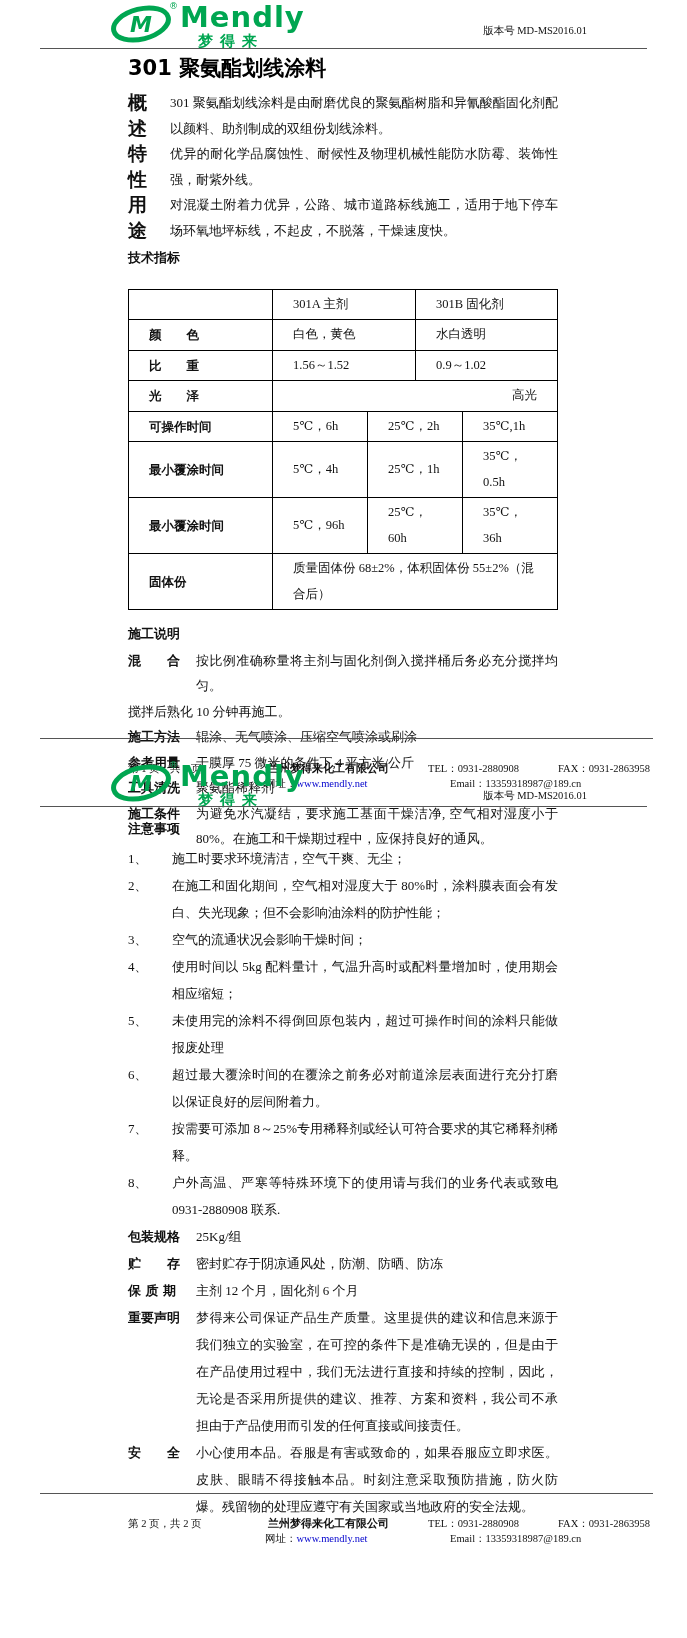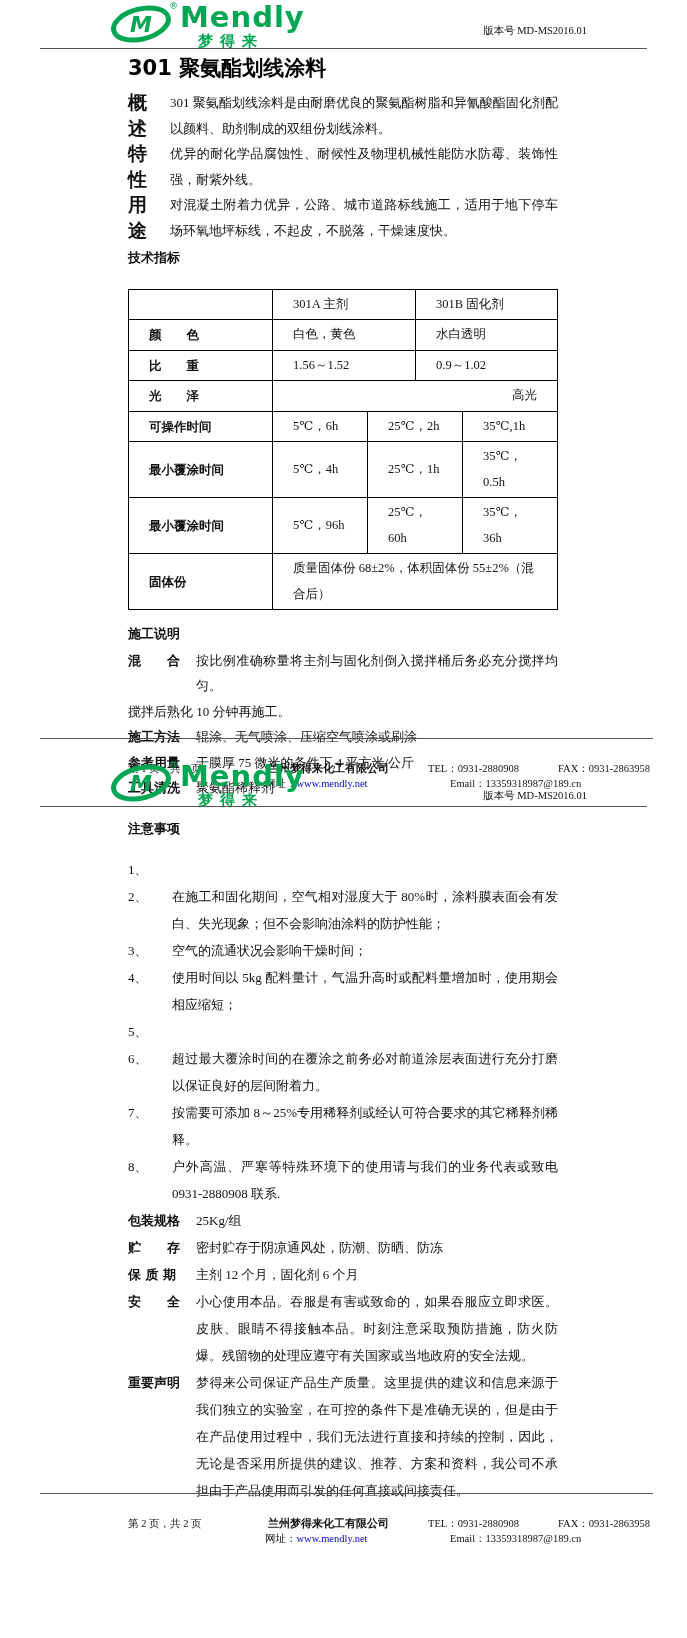--- a/index.html
+++ b/index.html
@@ -46,21 +46,21 @@
   .f-pageinfo { margin-left:88px; width:140px; flex:none; }
   .f-company { width:160px; flex:none; font-weight:bold; font-family:"DejaVu Sans","Liberation Sans",sans-serif; font-size:11px; }
   .f-tel { width:130px; flex:none; }
   .f-fax { flex:1; }
   .f-row2 { display:flex; margin-left:225px; }
   .f-site { width:135px; flex:none; }
   .f-email { margin-left:50px; }
   .link { color:var(--blue); cursor:pointer; }
 
   
-  .notes-heading { margin-bottom:14px; }
+  .notes-heading { margin-bottom:3px; }
   .note-item { display:flex; align-items:flex-start; line-height:27px; }
   .note-num { flex:none; width:44px; }
   .note-text { flex:1; text-align:justify; }
 
   .info-item { display:flex; align-items:flex-start; line-height:27px; }
   .info-label { flex:none; width:60px; font-family:"DejaVu Sans","Liberation Sans",sans-serif; font-weight:bold; font-size:13px; }
   .info-text { flex:1; margin-left:8px; text-align:justify; }
 
   :root { --green:#00a651; --blue:#0000cc; }
 </style>
@@ -172,20 +172,24 @@
       <p class="app-text">辊涂、无气喷涂、压缩空气喷涂或刷涂</p>
     </div>
     <div class="app-item">
       <span class="app-label">参考用量</span>
       <p class="app-text">干膜厚 75 微米的条件下,4 平方米/公斤</p>
     </div>
     <div class="app-item">
       <span class="app-label">工具清洗</span>
       <p class="app-text">聚氨酯稀释剂</p>
     </div>
+    <div class="app-item">
+      <span class="app-label">施工条件</span>
+      <p class="app-text">为避免水汽凝结，要求施工基面干燥洁净, 空气相对湿度小于 80%。在施工和干燥期过程中，应保持良好的通风。</p>
+    </div>
   </div>
 
   <div class="doc-footer" style="top:738px;">
     <div class="f-row1">
       <span class="f-pageinfo">第 1 页，共 2 页</span>
       <span class="f-company">兰州梦得来化工有限公司</span>
       <span class="f-tel">TEL：0931-2880908</span>
       <span class="f-fax">FAX：0931-2863958</span>
     </div>
     <div class="f-row2">
@@ -209,35 +213,37 @@
   </div>
   <span class="version-label" style="top:789px;">版本号 MD-MS2016.01</span>
   <div class="rule" style="top:806px;"></div>
 
   <div class="page-body" style="top:816px;">
 
     <div class="block-heading notes-heading">注意事项</div>
 
     <div class="note-item">
       <span class="note-num">1、</span>
+      <p class="note-text">施工时要求环境清洁，空气干爽、无尘；</p>
     </div>
     <div class="note-item">
       <span class="note-num">2、</span>
       <p class="note-text">在施工和固化期间，空气相对湿度大于 80%时，涂料膜表面会有发白、失光现象；但不会影响油涂料的防护性能；</p>
     </div>
     <div class="note-item">
       <span class="note-num">3、</span>
       <p class="note-text">空气的流通状况会影响干燥时间；</p>
     </div>
     <div class="note-item">
       <span class="note-num">4、</span>
       <p class="note-text">使用时间以 5kg 配料量计，气温升高时或配料量增加时，使用期会相应缩短；</p>
     </div>
     <div class="note-item">
       <span class="note-num">5、</span>
+      <p class="note-text">未使用完的涂料不得倒回原包装内，超过可操作时间的涂料只能做报废处理</p>
     </div>
     <div class="note-item">
       <span class="note-num">6、</span>
       <p class="note-text">超过最大覆涂时间的在覆涂之前务必对前道涂层表面进行充分打磨以保证良好的层间附着力。</p>
     </div>
     <div class="note-item">
       <span class="note-num">7、</span>
       <p class="note-text">按需要可添加 8～25%专用稀释剂或经认可符合要求的其它稀释剂稀释。</p>
     </div>
     <div class="note-item">
@@ -251,26 +257,26 @@
     </div>
     <div class="info-item">
       <span class="info-label">贮　　存</span>
       <p class="info-text">密封贮存于阴凉通风处，防潮、防晒、防冻</p>
     </div>
     <div class="info-item">
       <span class="info-label">保 质 期</span>
       <p class="info-text">主剂 12 个月，固化剂 6 个月</p>
     </div>
     <div class="info-item">
+      <span class="info-label">重要声明</span>
+      <p class="info-text">梦得来公司保证产品生产质量。这里提供的建议和信息来源于我们独立的实验室，在可控的条件下是准确无误的，但是由于在产品使用过程中，我们无法进行直接和持续的控制，因此，无论是否采用所提供的建议、推荐、方案和资料，我公司不承担由于产品使用而引发的任何直接或间接责任。</p>
+    </div>
+    <div class="info-item">
       <span class="info-label">安　　全</span>
       <p class="info-text">小心使用本品。吞服是有害或致命的，如果吞服应立即求医。皮肤、眼睛不得接触本品。时刻注意采取预防措施，防火防爆。残留物的处理应遵守有关国家或当地政府的安全法规。</p>
-    </div>
-    <div class="info-item">
-      <span class="info-label">重要声明</span>
-      <p class="info-text">梦得来公司保证产品生产质量。这里提供的建议和信息来源于我们独立的实验室，在可控的条件下是准确无误的，但是由于在产品使用过程中，我们无法进行直接和持续的控制，因此，无论是否采用所提供的建议、推荐、方案和资料，我公司不承担由于产品使用而引发的任何直接或间接责任。</p>
     </div>
   </div>
 
   <div class="doc-footer" style="top:1493px;">
     <div class="f-row1">
       <span class="f-pageinfo">第 2 页，共 2 页</span>
       <span class="f-company">兰州梦得来化工有限公司</span>
       <span class="f-tel">TEL：0931-2880908</span>
       <span class="f-fax">FAX：0931-2863958</span>
     </div>

